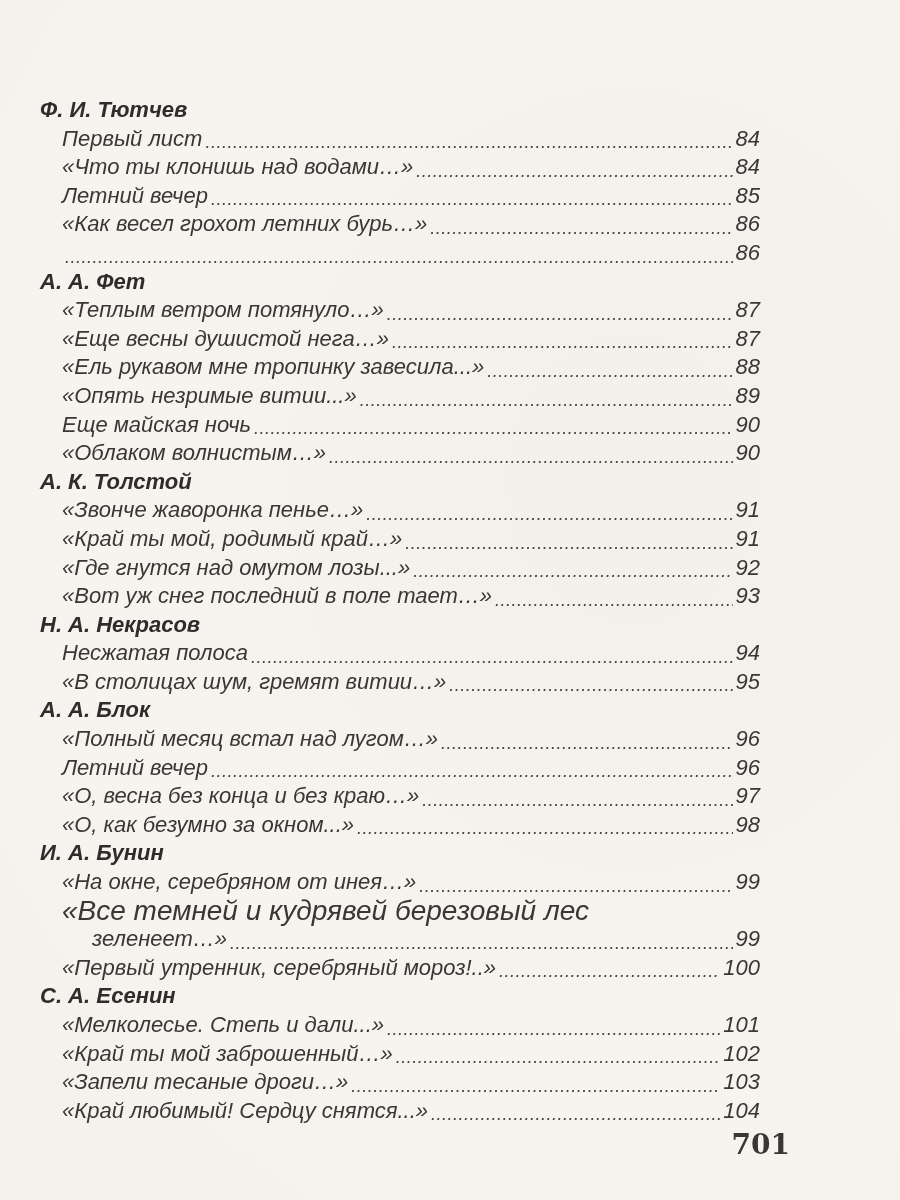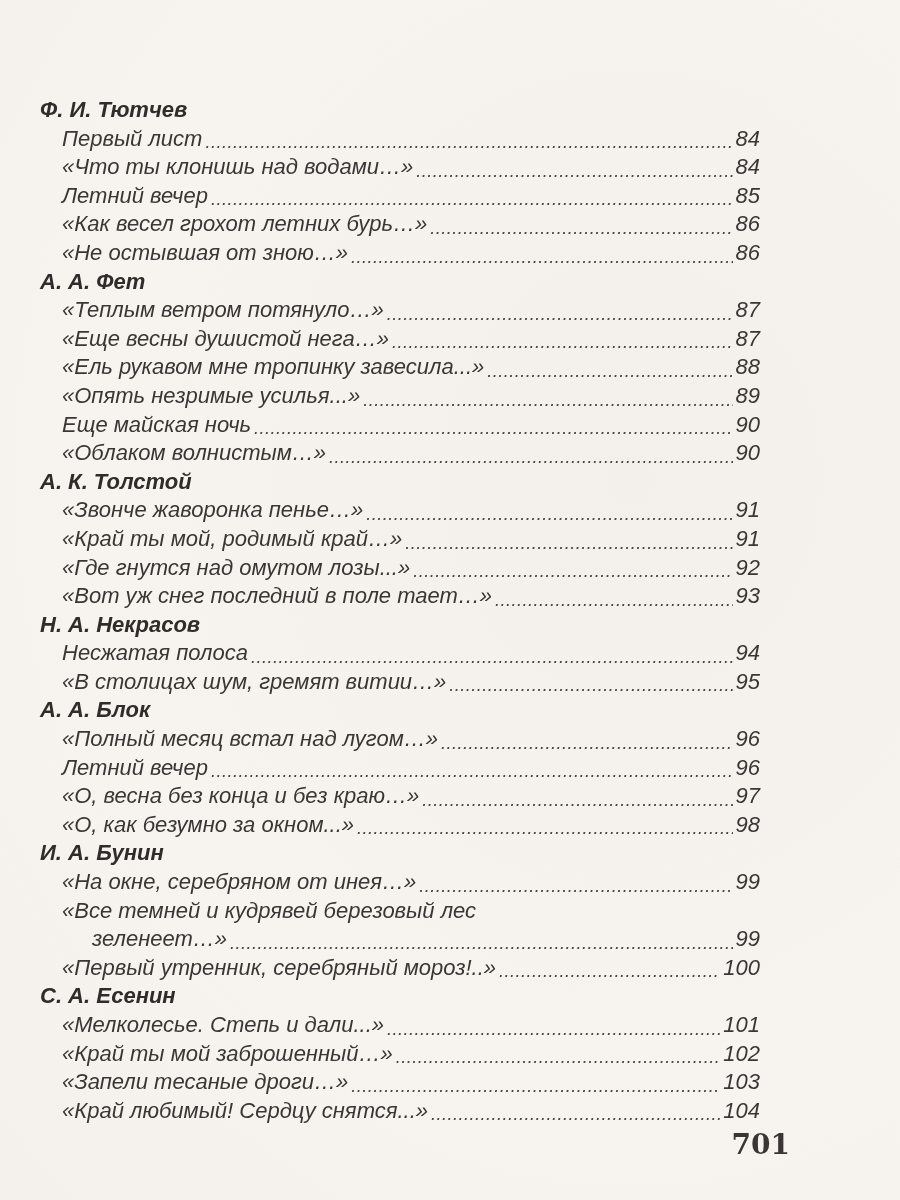--- a/index.html
+++ b/index.html
@@ -28,21 +28,21 @@
   .entry .t { flex:0 0 auto; }
   .entry .dots {
     flex:1 1 auto; overflow:hidden; margin:0 3px; position:relative; height:28.6px;
   }
   .entry .dots::after {
     content:"........................................................................................................................................................................................";
     position:absolute; left:0; bottom:0; letter-spacing:0.5px; font-size:18px; line-height:22px; color:#4a4644;
   }
   .entry .p { flex:0 0 auto; text-align:left; min-width:24px; }
   .cont {
-    font-size:22px; line-height:28.6px; height:28.6px; padding-left:22px; white-space:nowrap; color:#3a3634;
+    font-size:28px; line-height:28.6px; height:28.6px; padding-left:22px; white-space:nowrap; color:#3a3634;
   }
   .entry.indent2 { padding-left:52px; }
   .pagenum {
     position:absolute; left:0; width:790px; top:1128px; text-align:right;
     font-family:"DejaVu Serif", serif; font-size:28px; color:#3a3634;font-weight:bold;
   }
 </style>
 </head>
 <body>
 
@@ -64,21 +64,20 @@
         <span class="t">Летний вечер</span>
         <span class="dots"></span>
         <span class="p">85</span>
       </div>
     <div class="entry">
         <span class="t">«Как весел грохот летних бурь…»</span>
         <span class="dots"></span>
         <span class="p">86</span>
       </div>
     <div class="entry">
-        <span class="t">«Не остывшая от зною…»</span>
         <span class="dots"></span>
         <span class="p">86</span>
       </div>
 
     <div class="author">А. А. Фет</div>
     <div class="entry">
         <span class="t">«Теплым ветром потянуло…»</span>
         <span class="dots"></span>
         <span class="p">87</span>
       </div>
@@ -86,21 +85,21 @@
         <span class="t">«Еще весны душистой нега…»</span>
         <span class="dots"></span>
         <span class="p">87</span>
       </div>
     <div class="entry">
         <span class="t">«Ель рукавом мне тропинку завесила...»</span>
         <span class="dots"></span>
         <span class="p">88</span>
       </div>
     <div class="entry">
-        <span class="t">«Опять незримые усилья...»</span>
+        <span class="t">«Опять незримые витии...»</span>
         <span class="dots"></span>
         <span class="p">89</span>
       </div>
     <div class="entry">
         <span class="t">Еще майская ночь</span>
         <span class="dots"></span>
         <span class="p">90</span>
       </div>
     <div class="entry">
         <span class="t">«Облаком волнистым…»</span>

